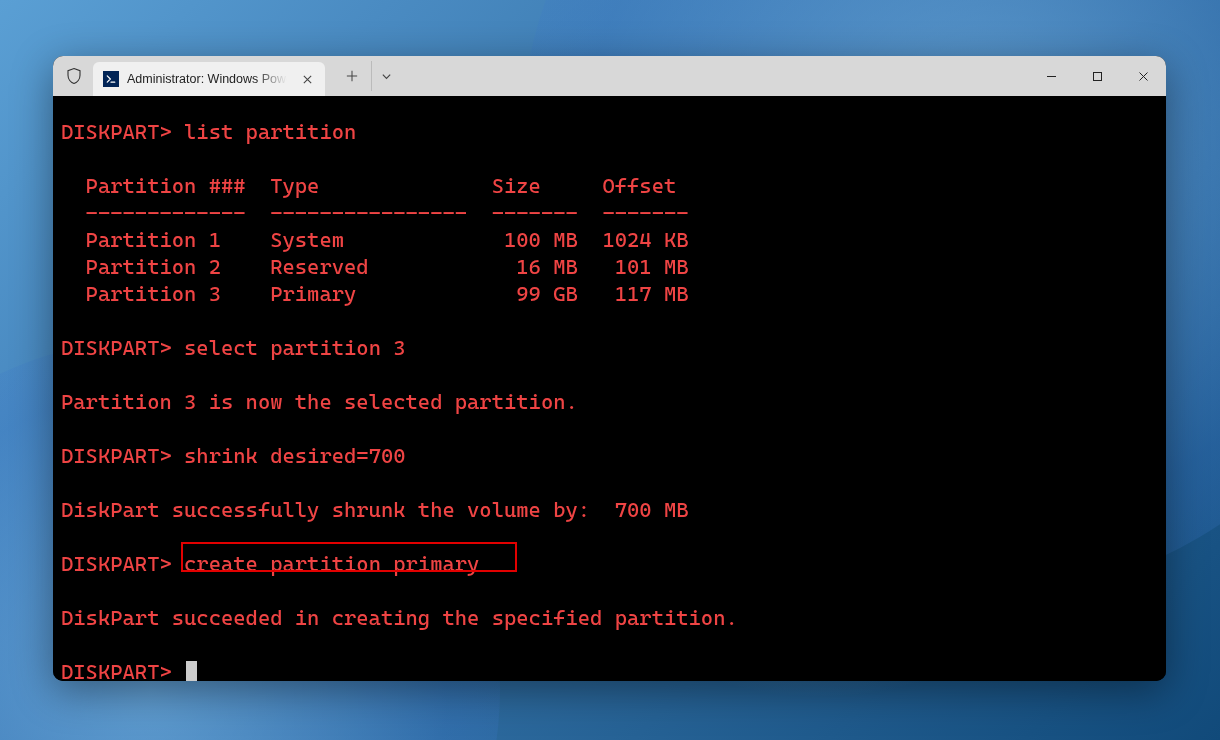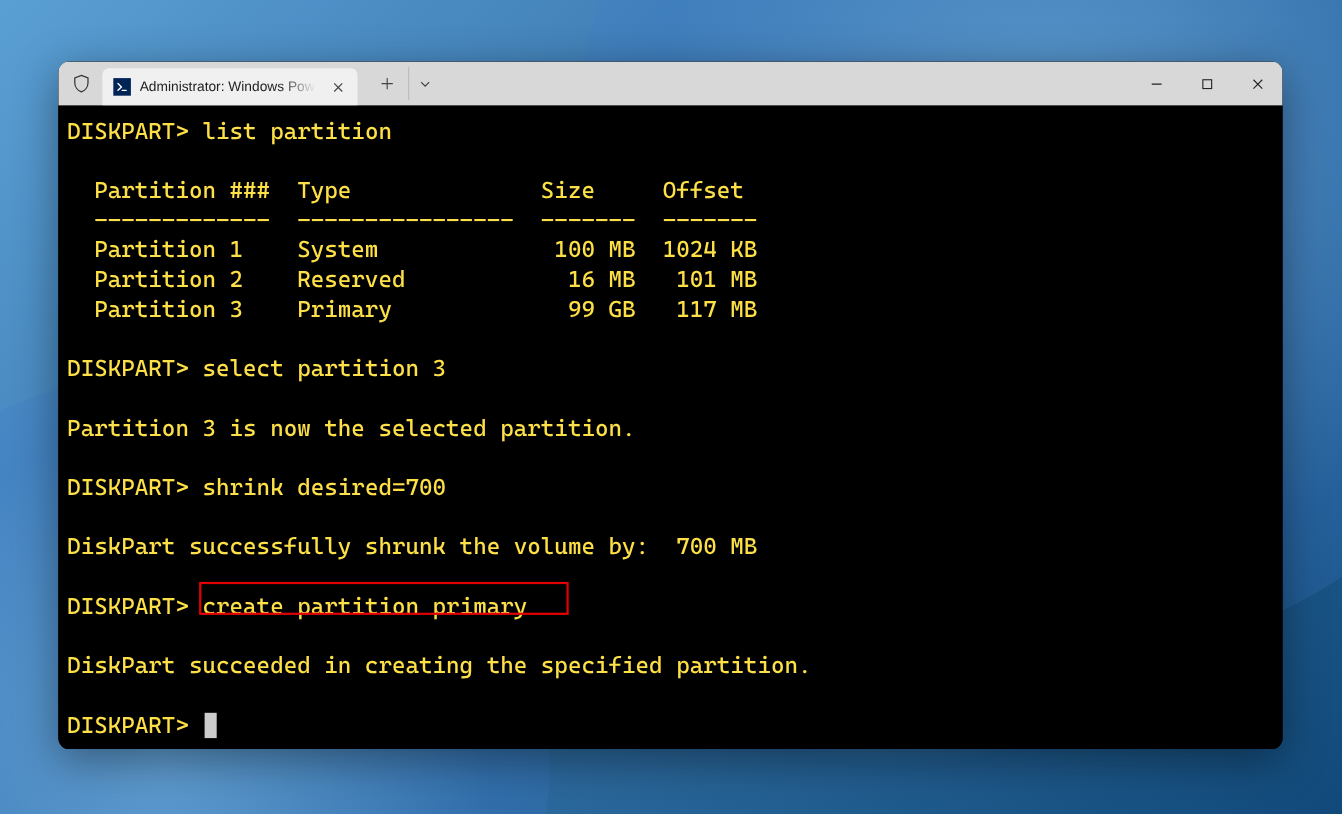--- a/index.html
+++ b/index.html
@@ -107,28 +107,29 @@
     }
     .win-btn {
       width: 46px; height: 40px;
       display: flex; align-items: center; justify-content: center;
       color: #222;
       cursor: pointer;
     }
     .terminal {
       flex: 1;
       background: #000;
-      color: #fde047;
+      color: #ef4444;
       font-family: "Cascadia Mono", "Consolas", monospace;
       font-size: 21px;
       line-height: 27px;
       padding: 10px 8px;
       white-space: pre;
       overflow: hidden;
       position: relative;
+      margin-top: 13px;
     }
     .hl-box {
       position: absolute;
       border: 2.5px solid #e20000;
       pointer-events: none;
     }
     .cursor-block {
       display: inline-block;
       width: 11px;
       height: 23px;

